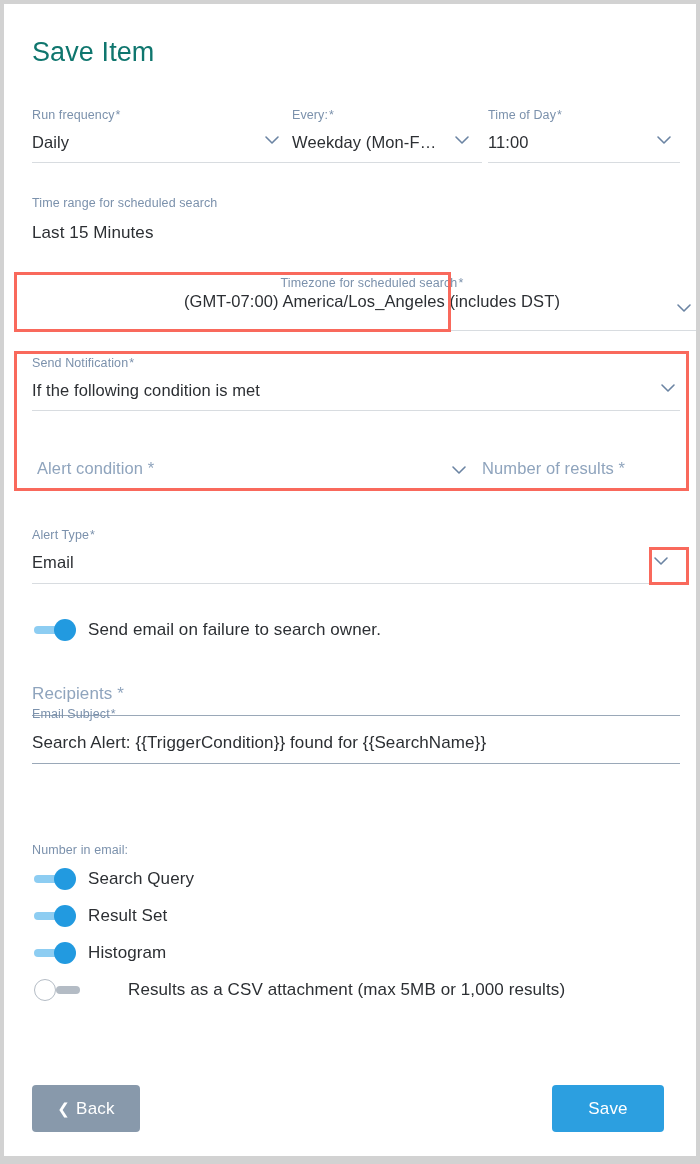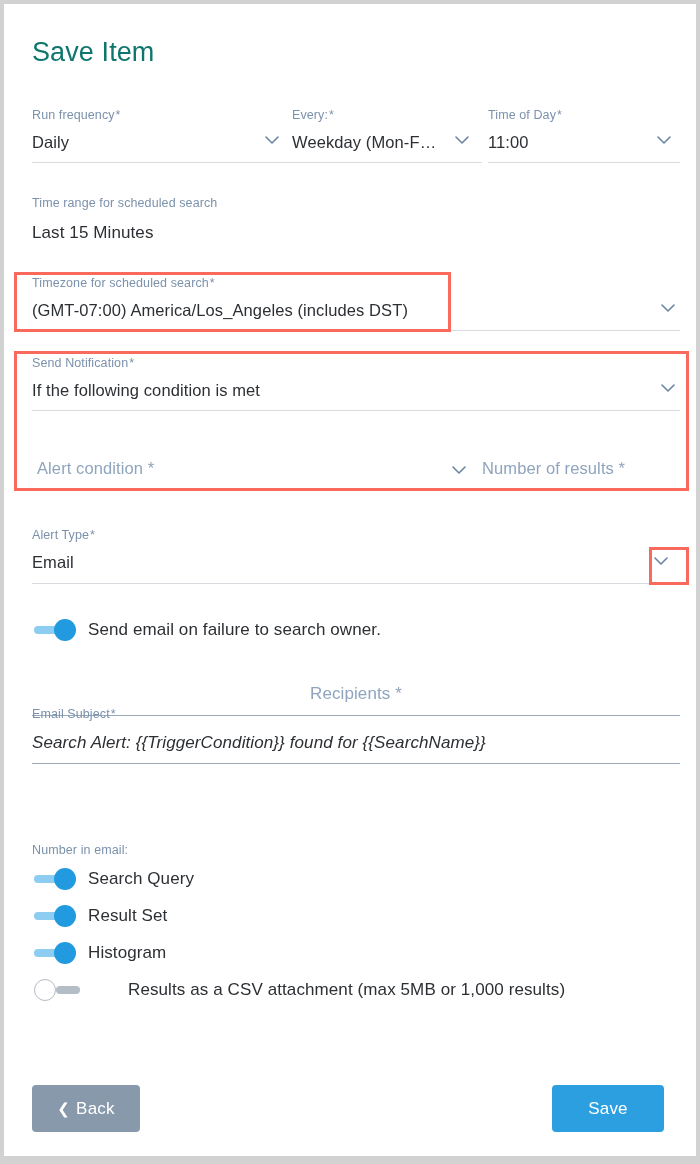--- a/index.html
+++ b/index.html
@@ -203,23 +203,23 @@
         </svg>
     </div>
     <div class="underline" style="left:0; top:54px; width:192px;"></div>
   </div>
 
   <div class="field" style="left:28px; top:192px; width:400px;">
     <div class="field-label">Time range for scheduled search</div>
     <div class="field-value" style="margin-top:13px; font-size:17px;">Last 15 Minutes</div>
   </div>
 
-  <div class="field" style="left:28px; top:272px; width:648px;">
+  <div class="field" style="left:44px; top:272px; width:648px;text-align:center;">
     <div class="field-label"><span>Timezone for scheduled search</span><span class="req">*</span></div>
-    <div class="field-value" style="margin-top:11px;">(GMT-07:00) America/Los_Angeles (includes DST)</div>
+    <div class="field-value" style="margin-top:2px;">(GMT-07:00) America/Los_Angeles (includes DST)</div>
     <div class="chevron" style="right:4px; top:27px;">
       <svg width="16" height="10" viewBox="0 0 16 10">
           <path d="M2 2 L8 8 L14 2" fill="none" stroke="#6b84a3" stroke-width="1.6" stroke-linecap="round" stroke-linejoin="round"></path>
         </svg>
     </div>
     <div class="underline" style="left:0; top:54px; width:648px;"></div>
   </div>
 
   <div class="redbox" style="left:10px; top:268px; width:437px; height:60px;"></div>
 
@@ -266,27 +266,27 @@
 
   <div class="toggle-row" style="left:30px; top:615px;">
     <div class="toggle on">
       <div class="track"></div>
       <div class="thumb"></div>
     </div>
     <div class="toggle-label">Send email on failure to search owner.</div>
   </div>
 
   <div class="field" style="left:28px; top:680px; width:648px;">
-    <div class="field-placeholder" style="font-size:17px;text-align:center;">Recipients *</div>
+    <div class="field-placeholder" style="font-size:17px;">Recipients *</div>
     <div class="underline" style="left:0; top:31px; width:648px; background:#9aa8b8;"></div>
   </div>
 
   <div class="field" style="left:28px; top:703px; width:648px;">
     <div class="field-label"><span>Email Subject</span><span class="req">*</span></div>
-    <div class="field-value" style="margin-top:12px; font-size:17px;font-style:italic;">Search Alert: {{TriggerCondition}} found for {{SearchName}}</div>
+    <div class="field-value" style="margin-top:12px; font-size:17px;">Search Alert: {{TriggerCondition}} found for {{SearchName}}</div>
     <div class="underline" style="left:0; top:56px; width:648px; background:#9aa8b8;"></div>
   </div>
 
   <div class="section-label" style="left:28px; top:839px;">Number in email:</div>
 
   <div class="toggle-row" style="left:30px; top:864px;">
     <div class="toggle on">
       <div class="track"></div>
       <div class="thumb"></div>
     </div>

